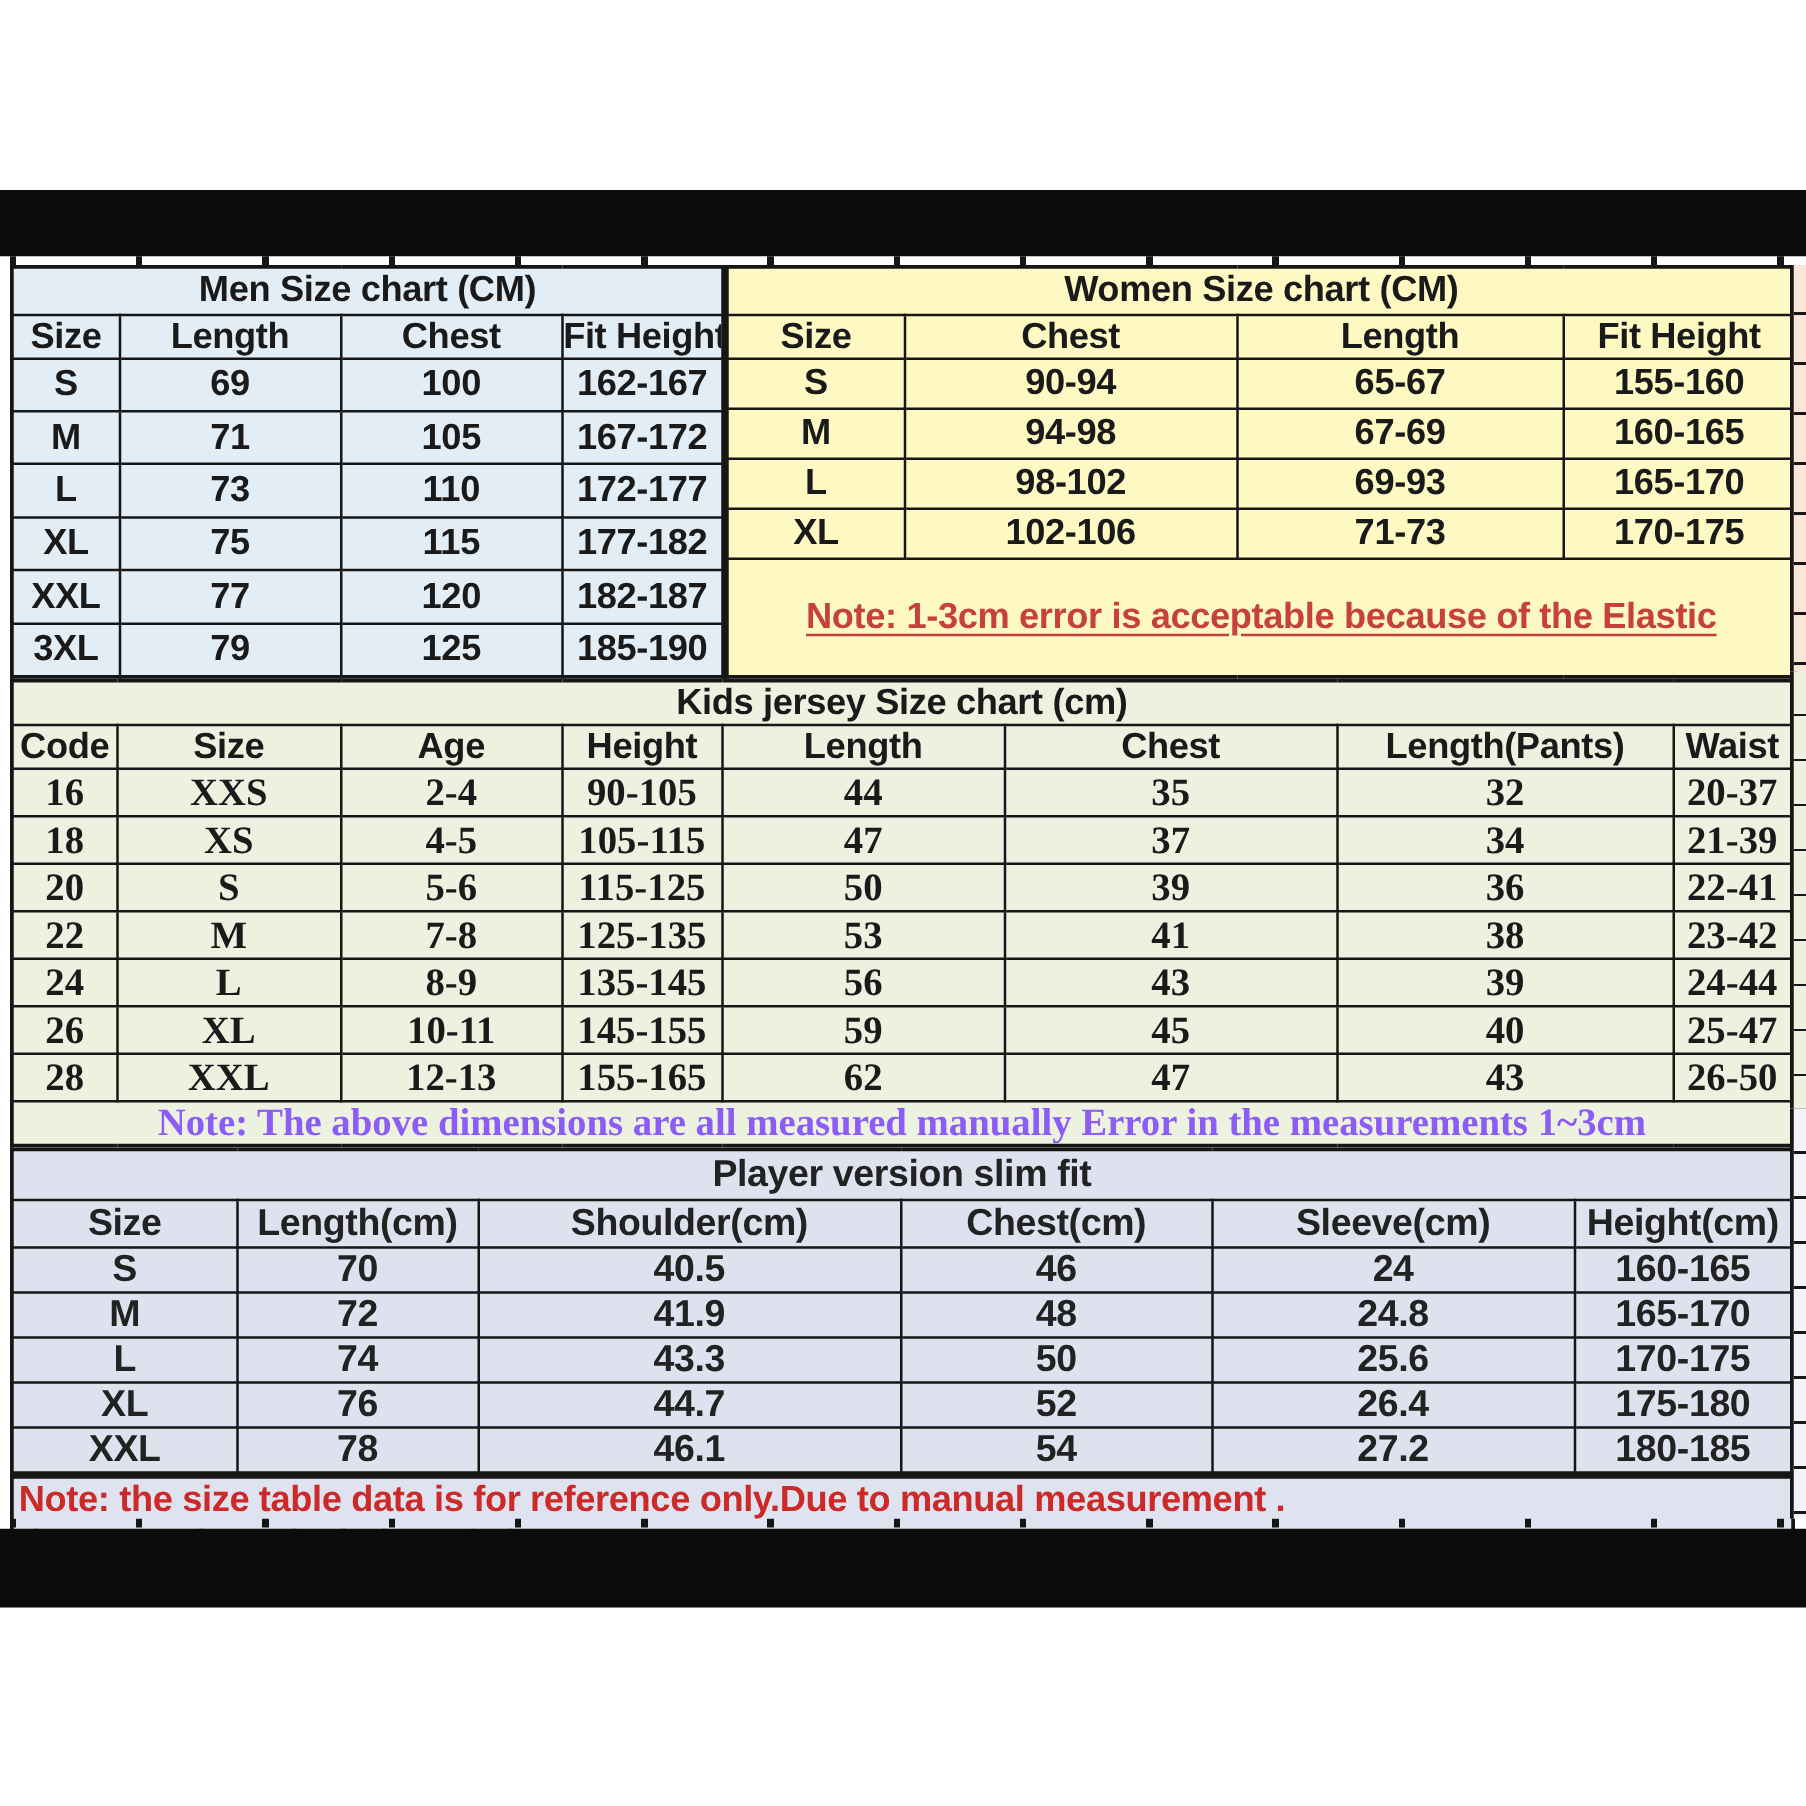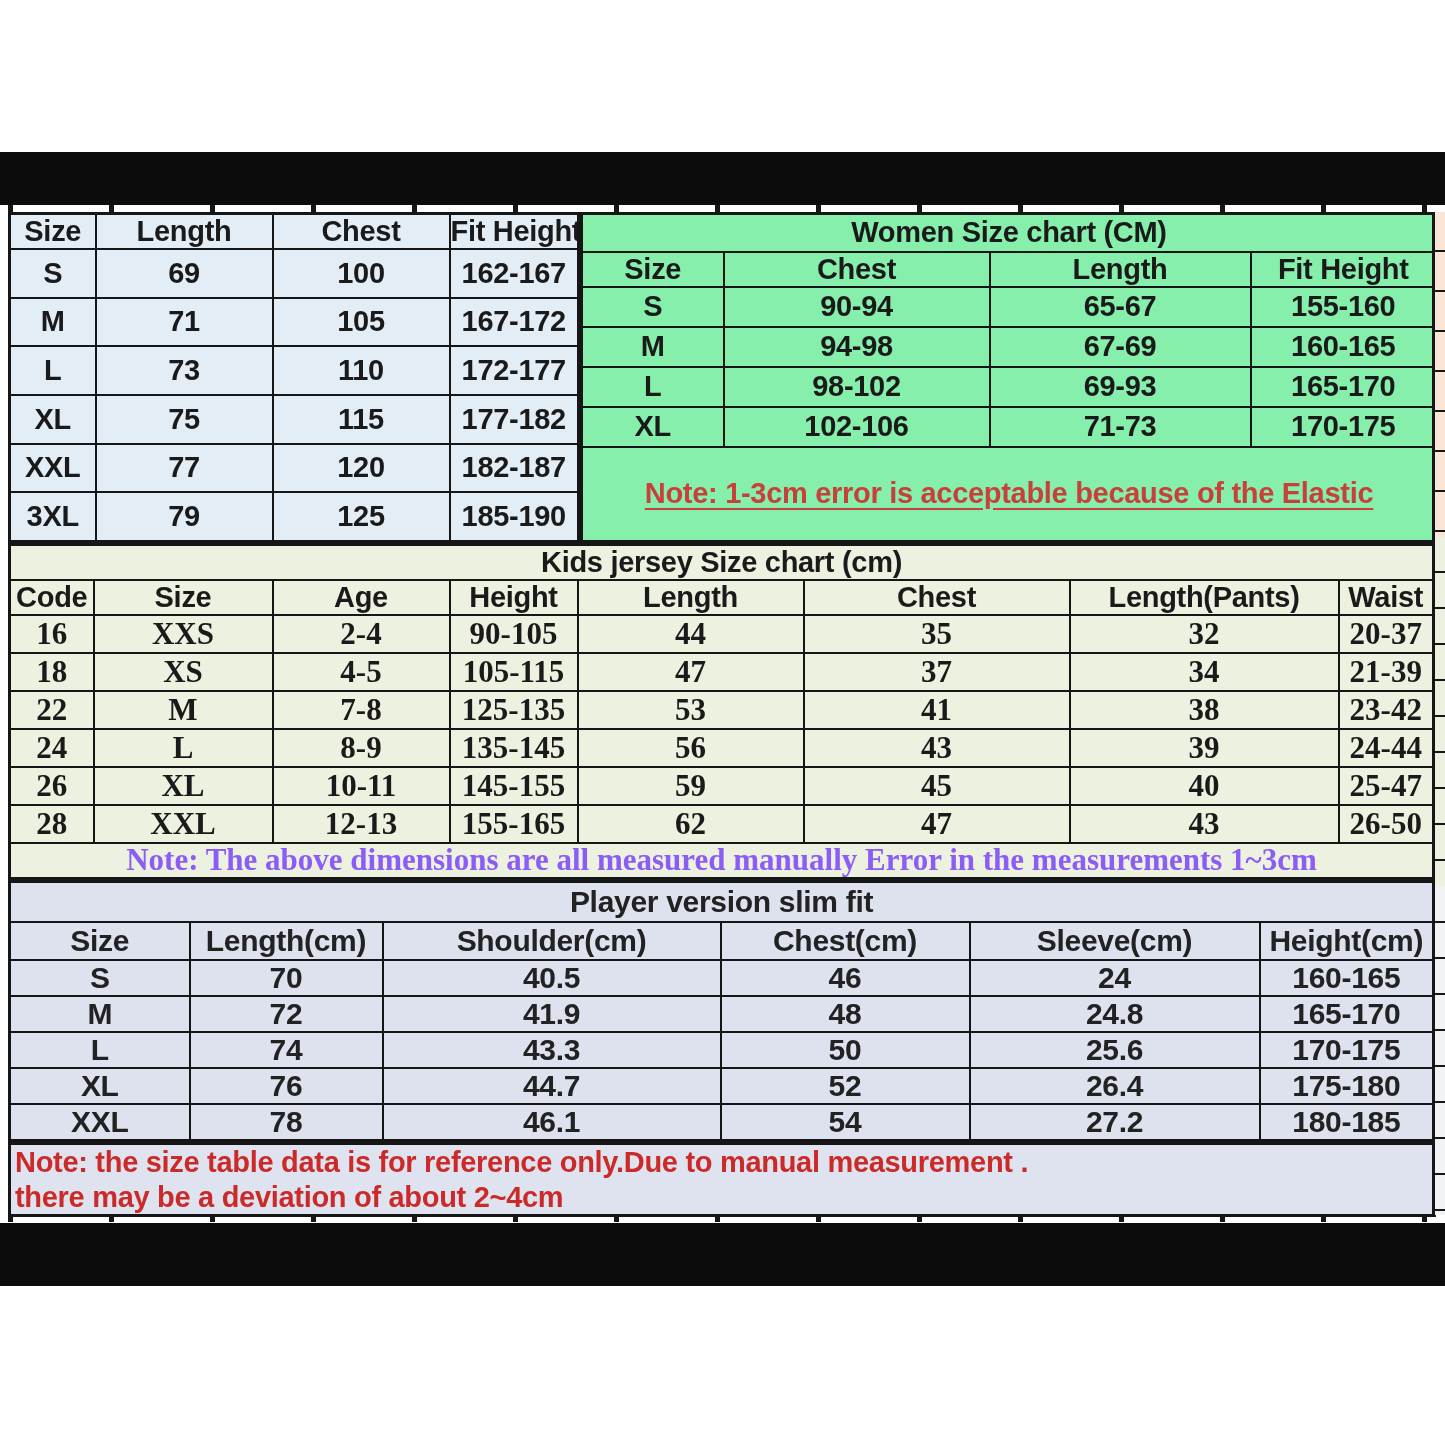--- a/index.html
+++ b/index.html
@@ -11,21 +11,21 @@
   .ticks{position:absolute;left:8px;width:1424px;height:7px;
          background:repeating-linear-gradient(90deg,#161616 0 5px,transparent 5px 101px);}
   .ticks.top{top:205px;}
   .ticks.bottom{top:1215px;}
   .content{position:absolute;left:8px;top:212px;width:1424px;}
   .toprow{display:flex;}
   table{border-collapse:collapse;table-layout:fixed;border:3px solid #161616;}
   th,td{border:2px solid #161616;text-align:center;vertical-align:middle;
         overflow:hidden;white-space:nowrap;padding:0;font-weight:bold;letter-spacing:-0.3px;}
   .men{width:569px;background:#e3edf6;}
-  .women{width:855px;background:#86efac;}
+  .women{width:855px;background:#fef9c3;}
   .kids{width:1424px;background:#ecf1e0;}
   .player{width:1424px;background:#dde2ee;}
   .title-row th{font-size:31px;}
   .men .title-row,.women .title-row{height:38px;}
   .men .head-row,.women .head-row{height:35px;}
   .kids .title-row,.kids .head-row{height:35px;}
   .player .title-row{height:40px;}
   .player .head-row{height:38px;}
   .men th,.men td,.women th,.women td{font-size:29px;}
   .men tbody tr{height:36px;}
@@ -63,20 +63,23 @@
     <div class="toprow">
 
       <table class="men">
         <colgroup>
             <col style="width:86px">
             <col style="width:177px">
             <col style="width:177px">
             <col style="width:129px">
           </colgroup>
         <thead>
+          <tr class="title-row">
+            <th colspan="4">Men Size chart (CM)</th>
+          </tr>
           <tr class="head-row">
               <th>Size</th>
               <th>Length</th>
               <th>Chest</th>
               <th>Fit Height</th>
             </tr>
         </thead>
         <tbody>
             <tr>
               <td>S</td>
@@ -211,20 +214,30 @@
             <td>18</td>
             <td>XS</td>
             <td>4-5</td>
             <td>105-115</td>
             <td>47</td>
             <td>37</td>
             <td>34</td>
             <td>21-39</td>
           </tr>
           <tr>
+            <td>20</td>
+            <td>S</td>
+            <td>5-6</td>
+            <td>115-125</td>
+            <td>50</td>
+            <td>39</td>
+            <td>36</td>
+            <td>22-41</td>
+          </tr>
+          <tr>
             <td>22</td>
             <td>M</td>
             <td>7-8</td>
             <td>125-135</td>
             <td>53</td>
             <td>41</td>
             <td>38</td>
             <td>23-42</td>
           </tr>
           <tr>

